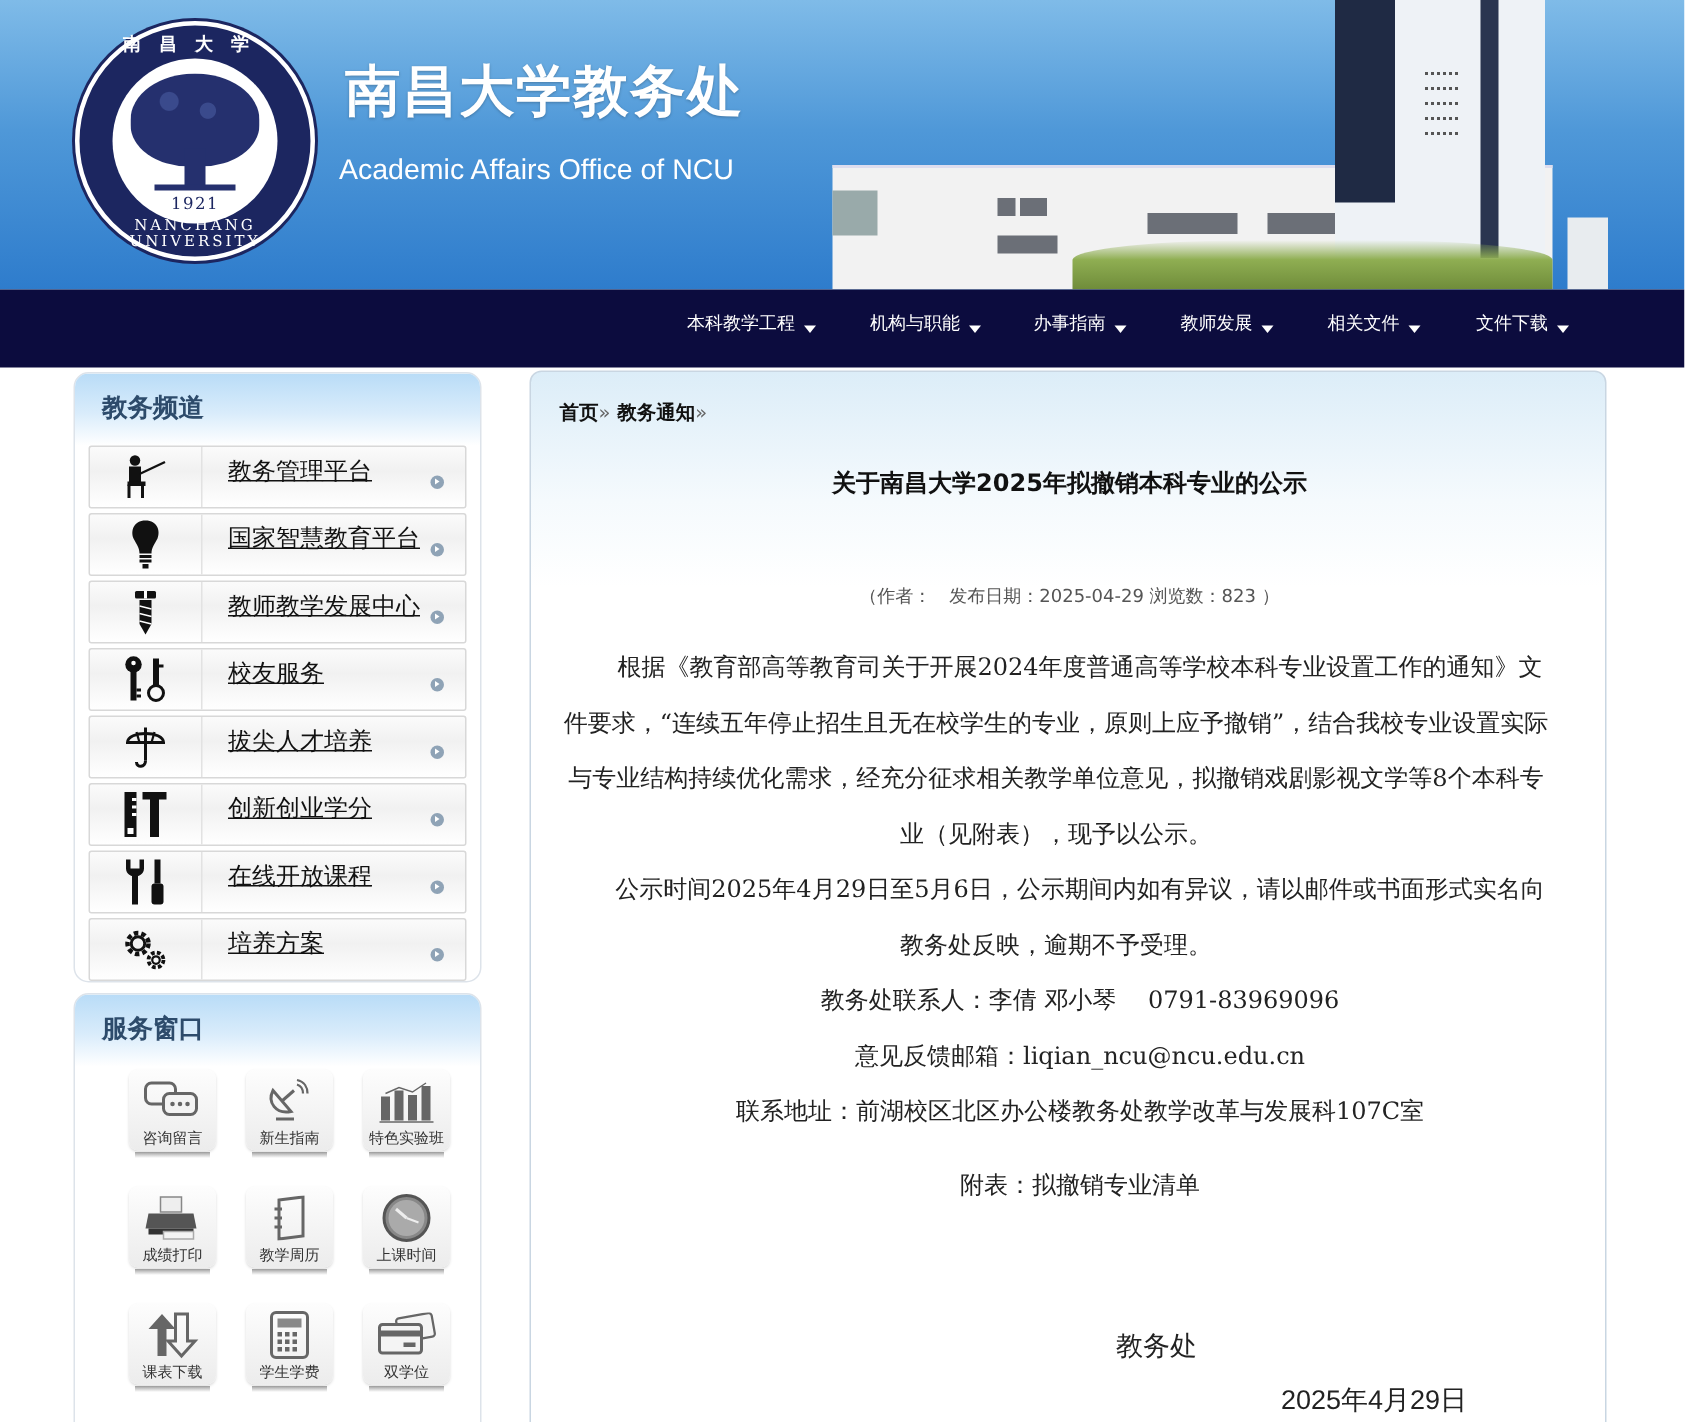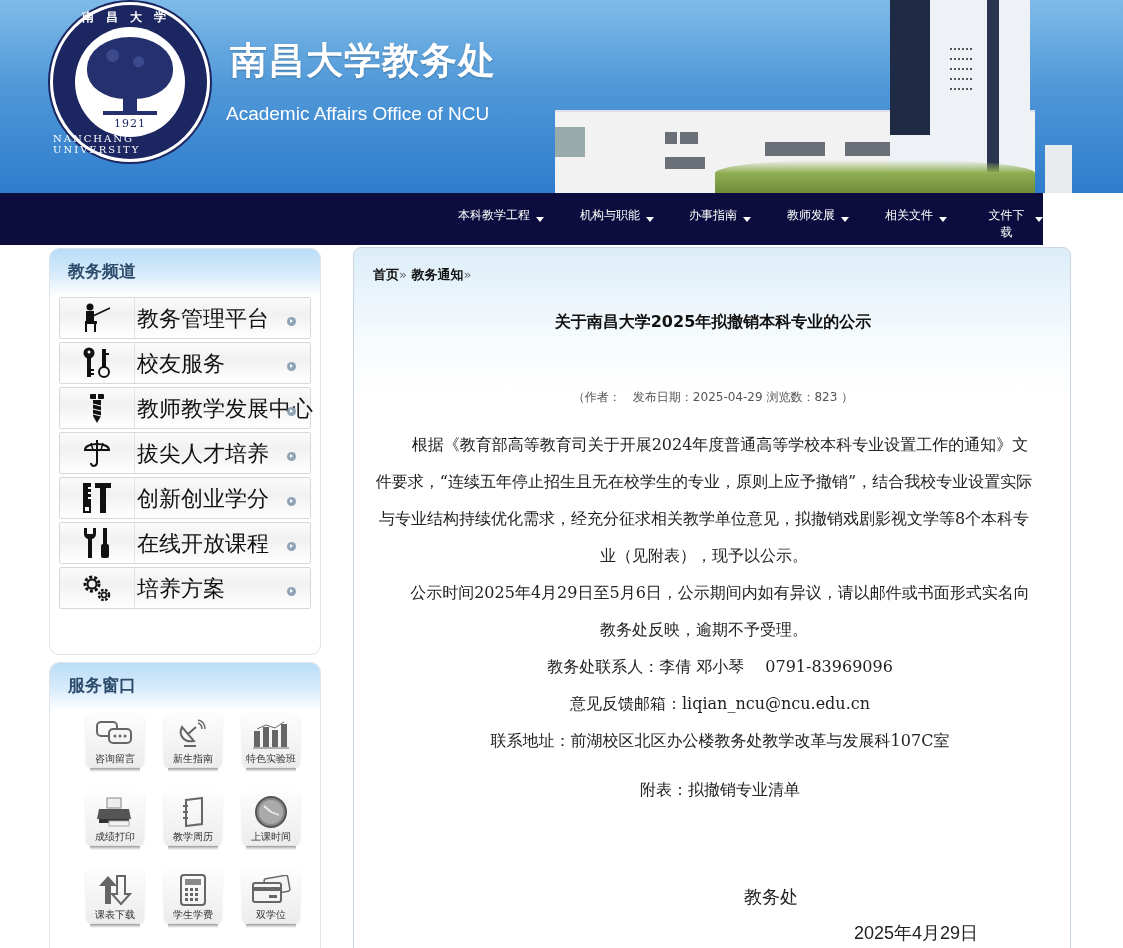--- a/index.html
+++ b/index.html
@@ -1,50 +1,50 @@
 <!DOCTYPE html>
 <html><head>
 <meta charset="utf-8">
 <style>
   * { margin:0; padding:0; box-sizing:border-box; }
   body { width:1123px; height:948px; overflow:hidden; background:#fff; font-family:"DejaVu Sans", sans-serif; color:#000; position:relative; }
   
   .header { position:absolute; left:0; top:0; width:1123px; height:193px;
     background:linear-gradient(to bottom, #7fbbe8 0%, #4f98d8 45%, #2e7ccc 100%); overflow:hidden; }
-  .logo { position:absolute; left:50px; top:2px; width:160px; height:160px; border-radius:50%; background:#1c2660; border:3px solid #fff; box-shadow:0 0 0 2px #1c2660; }
+  .logo { position:absolute; left:50px; top:14px; width:160px; height:160px; border-radius:50%; background:#1c2660; border:3px solid #fff; box-shadow:0 0 0 2px #1c2660; }
   .logo-inner { position:absolute; left:22px; top:22px; width:110px; height:110px; border-radius:50%; background:#fff; overflow:hidden; }
   .tree-crown { position:absolute; left:12px; top:10px; width:86px; height:62px; border-radius:50% 50% 45% 45%;
     background:radial-gradient(circle at 30% 30%, #3a4a8c 0 8%, transparent 9%),radial-gradient(circle at 60% 40%, #3a4a8c 0 8%, transparent 9%),#25306e; }
   .tree-trunk { position:absolute; left:48px; top:60px; width:14px; height:26px; background:#25306e; }
   .tree-ground { position:absolute; left:28px; top:84px; width:54px; height:4px; background:#25306e; }
   .logo-year { position:absolute; left:0; width:110px; top:90px; text-align:center; font-size:11px; color:#1c2660; font-family:"DejaVu Serif", serif; letter-spacing:1px; }
   .logo-top { position:absolute; top:4px; left:0; width:154px; text-align:center; color:#fff; font-size:12px; font-weight:bold; letter-spacing:12px; }
-  .logo-bottom { position:absolute; bottom:4px; left:0; width:154px; text-align:left; color:#fff; font-size:10px; font-family:"DejaVu Serif", serif; letter-spacing:2px; }
+  .logo-bottom { position:absolute; bottom:4px; left:0; width:154px; text-align:center; color:#fff; font-size:10px; font-family:"DejaVu Serif", serif; letter-spacing:2px; }
   .site-title { position:absolute; left:230px; top:36px; font-size:37px; font-weight:bold; color:#fff; letter-spacing:1px; text-shadow:0 1px 2px rgba(0,0,0,0.25); }
   .site-sub { position:absolute; left:226px; top:103px; font-size:19px; color:#fff; font-family:"Liberation Sans", sans-serif; }
   .building { position:absolute; left:555px; top:0; width:517px; height:193px; }
   .tower { position:absolute; left:335px; top:0; width:140px; height:172px; background:#eef2f6; }
   .tower .dark1 { position:absolute; left:0; top:0; width:40px; height:135px; background:#1f2a44; }
   .tower .dark2 { position:absolute; left:97px; top:0; width:12px; height:172px; background:#2a3550; }
   .tower .win { position:absolute; left:60px; width:22px; height:3px; border-top:2px dotted #555; }
   .wing { position:absolute; left:0; top:110px; width:480px; height:83px; background:#f2f2f2; border-top:2px solid #dde; }
   .wing-win { position:absolute; height:12px; background:#6b6f77; }
   .trees { position:absolute; left:160px; top:160px; width:320px; height:33px; background:linear-gradient(to top,#6f8c3a,#8fae52 60%, transparent); border-radius:40% 40% 0 0; }
   .annex { position:absolute; left:490px; top:145px; width:27px; height:48px; background:#e8ecef; }
   
-  .nav { position:absolute; left:0; top:193px; width:1043px; height:52px; background:#0c0c3e;text-align:center; }
+  .nav { position:absolute; left:0; top:193px; width:1123px; height:52px; background:#0c0c3e;text-align:center; }
   .nav-item { position:absolute; top:14px; color:#fff; font-size:12px; height:20px; display:flex; align-items:flex-start; cursor:pointer; }
   .nav-item .caret { margin-left:6px; margin-top:10px; width:0; height:0; border-left:4px solid transparent; border-right:4px solid transparent; border-top:5px solid #fff; }
   
   .panel { position:absolute; left:49px; width:272px; border:1px solid #dde3ea; border-radius:10px; background:#fff; overflow:hidden; }
   .panel-head { height:48px; background:linear-gradient(to bottom,#b9dcf7 0%,#d9ecfb 55%,#fff 100%); padding:11px 0 0 18px; font-size:17px; font-weight:bold; color:#2d4b6b; }
   .side-item { position:relative; margin:0 9px 3px 9px; height:42px; border:1px solid #d8d8d8; border-radius:2px;
     background:linear-gradient(to bottom,#fbfbfb 0%,#f1f1f1 40%,#ffffff 100%); cursor:pointer; }
   .side-item .ico { position:absolute; left:0; top:0; width:75px; height:40px; border-right:1px solid #e2e2e2; display:flex; align-items:center; justify-content:center; }
-  .side-item .lbl { position:absolute; left:77px; top:6px; font-size:22px; color:#111; white-space:nowrap; }
+  .side-item .lbl { position:absolute; left:92px; top:6px; font-size:16px; color:#111; white-space:nowrap;text-decoration:underline; }
   .side-item .arr { position:absolute; right:14px; top:19px; width:9px; height:9px; border-radius:50%; background:#8fa3b6; }
   .side-item .arr::after { content:""; position:absolute; left:3px; top:2px; border-left:3px solid #fff; border-top:2.5px solid transparent; border-bottom:2.5px solid transparent; }
   .svc-grid { padding:2px 0 0 36px; display:grid; grid-template-columns:repeat(3,58px); column-gap:10px; row-gap:25px;gap:20px; }
   .svc { width:58px; height:58px; position:relative; cursor:pointer; }
   .svc .box { position:absolute; left:0; top:0; width:58px; height:54px; border-radius:6px; background:linear-gradient(to bottom,#fdfdfd,#ececec); box-shadow:0 1px 2px rgba(0,0,0,0.15); }
   .svc .shadow { position:absolute; left:4px; top:55px; width:50px; height:4px; background:linear-gradient(to bottom,#555,transparent); opacity:0.55; }
   .svc .sicon { position:absolute; left:0; top:6px; width:58px; height:30px; display:flex; align-items:center; justify-content:center; }
   .svc .slabel { position:absolute; left:0; top:39px; width:58px; text-align:center; font-size:10px; color:#333; white-space:nowrap; }
   
   .content { position:absolute; left:353px; top:247px; width:718px; height:720px; border:1px solid #c9d6e2; border-radius:8px;
@@ -136,50 +136,62 @@
           <rect x="4" y="19" width="12" height="3" fill="#111"></rect>
           <rect x="4" y="21" width="2" height="9" fill="#111"></rect>
           <rect x="13" y="21" width="2" height="9" fill="#111"></rect>
           <line x1="12" y1="14" x2="29" y2="6" stroke="#111" stroke-width="1.6"></line>
         </svg>
     </div>
     <div class="lbl">教务管理平台</div>
     <div class="arr"></div>
   </div>
 
+  <div class="side-item">
+    <div class="ico">
+      <svg width="24" height="34" viewBox="0 0 24 34">
+          <path d="M12 1 C4 1 2 8 4 13 C6 17 8 19 8 23 L16 23 C16 19 18 17 20 13 C22 8 20 1 12 1Z" fill="#111"></path>
+          <rect x="8" y="24" width="8" height="2" fill="#111"></rect>
+          <rect x="8" y="27" width="8" height="2" fill="#111"></rect>
+          <rect x="10" y="30" width="4" height="3" fill="#111"></rect>
+        </svg>
+    </div>
+    <div class="lbl">国家智慧教育平台</div>
+    <div class="arr"></div>
+  </div>
+
+  <div class="side-item">
+    <div class="ico">
+      <svg width="16" height="32" viewBox="0 0 16 32">
+          <rect x="1" y="2" width="14" height="5" rx="1" fill="#111"></rect>
+          <rect x="7" y="2" width="2" height="5" fill="#fff"></rect>
+          <path d="M4 8 L12 8 L12 24 L8 31 L4 24Z" fill="#111"></path>
+          <line x1="4" y1="12" x2="12" y2="14" stroke="#fff" stroke-width="1"></line>
+          <line x1="4" y1="17" x2="12" y2="19" stroke="#fff" stroke-width="1"></line>
+          <line x1="4" y1="22" x2="12" y2="24" stroke="#fff" stroke-width="1"></line>
+        </svg>
+    </div>
+    <div class="lbl">教师教学发展中心</div>
+    <div class="arr"></div>
+  </div>
 
   <div class="side-item">
     <div class="ico">
       <svg width="34" height="32" viewBox="0 0 34 32">
           <circle cx="9" cy="6" r="5.5" fill="#111"></circle>
           <circle cx="9" cy="5" r="1.5" fill="#fff"></circle>
           <rect x="7" y="10" width="4" height="20" fill="#111"></rect>
           <rect x="11" y="22" width="3" height="2" fill="#111"></rect>
           <rect x="11" y="26" width="3" height="2" fill="#111"></rect>
           <rect x="22" y="2" width="4" height="18" fill="#111"></rect>
           <rect x="26" y="6" width="3" height="2" fill="#111"></rect>
           <circle cx="24" cy="25" r="5" fill="none" stroke="#111" stroke-width="2"></circle>
         </svg>
     </div>
     <div class="lbl">校友服务</div>
-    <div class="arr"></div>
-  </div>
-
-  <div class="side-item">
-    <div class="ico">
-      <svg width="16" height="32" viewBox="0 0 16 32">
-          <rect x="1" y="2" width="14" height="5" rx="1" fill="#111"></rect>
-          <rect x="7" y="2" width="2" height="5" fill="#fff"></rect>
-          <path d="M4 8 L12 8 L12 24 L8 31 L4 24Z" fill="#111"></path>
-          <line x1="4" y1="12" x2="12" y2="14" stroke="#fff" stroke-width="1"></line>
-          <line x1="4" y1="17" x2="12" y2="19" stroke="#fff" stroke-width="1"></line>
-          <line x1="4" y1="22" x2="12" y2="24" stroke="#fff" stroke-width="1"></line>
-        </svg>
-    </div>
-    <div class="lbl">教师教学发展中心</div>
     <div class="arr"></div>
   </div>
 
   <div class="side-item">
     <div class="ico">
       <svg width="28" height="30" viewBox="0 0 28 30">
           <path d="M2 12 C2 4 26 4 26 12 Z" fill="none" stroke="#111" stroke-width="2"></path>
           <line x1="14" y1="2" x2="14" y2="24" stroke="#111" stroke-width="2"></line>
           <line x1="8" y1="5" x2="10" y2="12" stroke="#111" stroke-width="1.5"></line>
           <line x1="20" y1="5" x2="18" y2="12" stroke="#111" stroke-width="1.5"></line>

